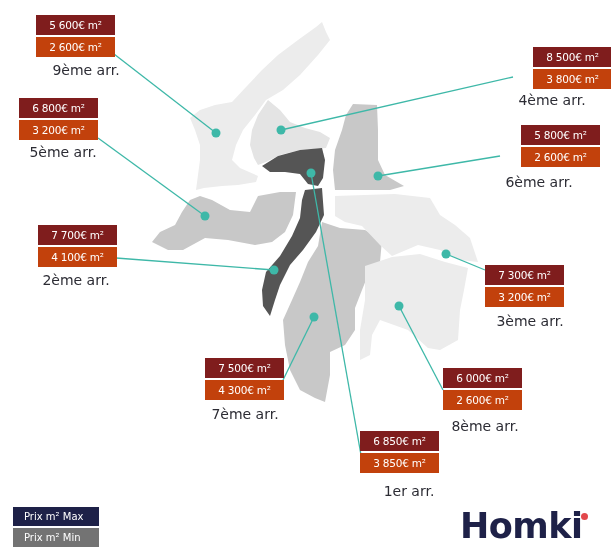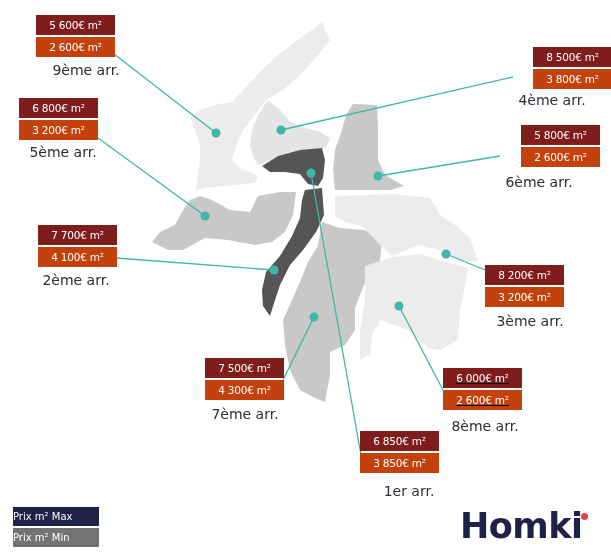--- a/index.html
+++ b/index.html
@@ -4,21 +4,21 @@
 <style>
   html, body { margin: 0; padding: 0; background: #ffffff; }
   body { width: 611px; height: 560px; position: relative; overflow: hidden; font-family: "DejaVu Sans", sans-serif; }
   #map { position: absolute; left: 0; top: 0; width: 611px; height: 560px; }
   .pricebox { position: absolute; width: 79px; }
   .pmax, .pmin { height: 20px; line-height: 20px; text-align: center; color: #ffffff; font-size: 10.5px; letter-spacing: -0.2px; }
   .pmax { background: #7f1d1d; }
   .pmin { background: #c2410c; margin-top: 2px; }
   .arr { position: absolute; width: 110px; text-align: center; font-size: 14px; color: #2c2c34; }
   .legend { position: absolute; left: 13px; top: 507px; width: 86px; }
-  .legend .lmax, .legend .lmin { height: 19px; line-height: 19px; color: #fff; font-size: 10px; }
+  .legend .lmax, .legend .lmin { height: 19px; line-height: 19px; color: #fff; font-size: 10px; padding-left: 11px; }
   .legend .lmax { background: #1e2148; }
   .legend .lmin { background: #737373; margin-top: 2px; }
   .logo { position: absolute; left: 460px; top: 506px; font-family: "DejaVu Sans", sans-serif; font-weight: bold; font-size: 35px; color: #1e2148; letter-spacing: -0.5px; }
   .logo-dot { position: absolute; left: 581px; top: 513px; width: 7px; height: 7px; border-radius: 50%; background: #e2474b; }
 </style>
 </head>
 <body>
 
 <svg id="map" viewBox="0 0 611 560" xmlns="http://www.w3.org/2000/svg">
 
@@ -87,28 +87,28 @@
   <div class="pmin">4 300€ m²</div>
 </div>
 <div class="arr" style="left:190px;top:406px;">7ème arr.</div>
 
 <div class="pricebox" style="left:360px;top:431px;">
   <div class="pmax">6 850€ m²</div>
   <div class="pmin">3 850€ m²</div>
 </div>
 <div class="arr" style="left:354px;top:483px;">1er arr.</div>
 
-<div class="pricebox" style="left:443px;top:368px;text-decoration:underline;">
+<div class="pricebox" style="left:443px;top:368px;">
   <div class="pmax">6 000€ m²</div>
   <div class="pmin">2 600€ m²</div>
 </div>
 <div class="arr" style="left:430px;top:418px;">8ème arr.</div>
 
 <div class="pricebox" style="left:485px;top:265px;">
-  <div class="pmax">8 200€ m²</div>
+  <div class="pmax">7 300€ m²</div>
   <div class="pmin">3 200€ m²</div>
 </div>
 <div class="arr" style="left:475px;top:313px;">3ème arr.</div>
 
 <div class="pricebox" style="left:500px;top:125px;margin-left:21px;">
   <div class="pmax">5 800€ m²</div>
   <div class="pmin">2 600€ m²</div>
 </div>
 <div class="arr" style="left:484px;top:174px;">6ème arr.</div>
 

